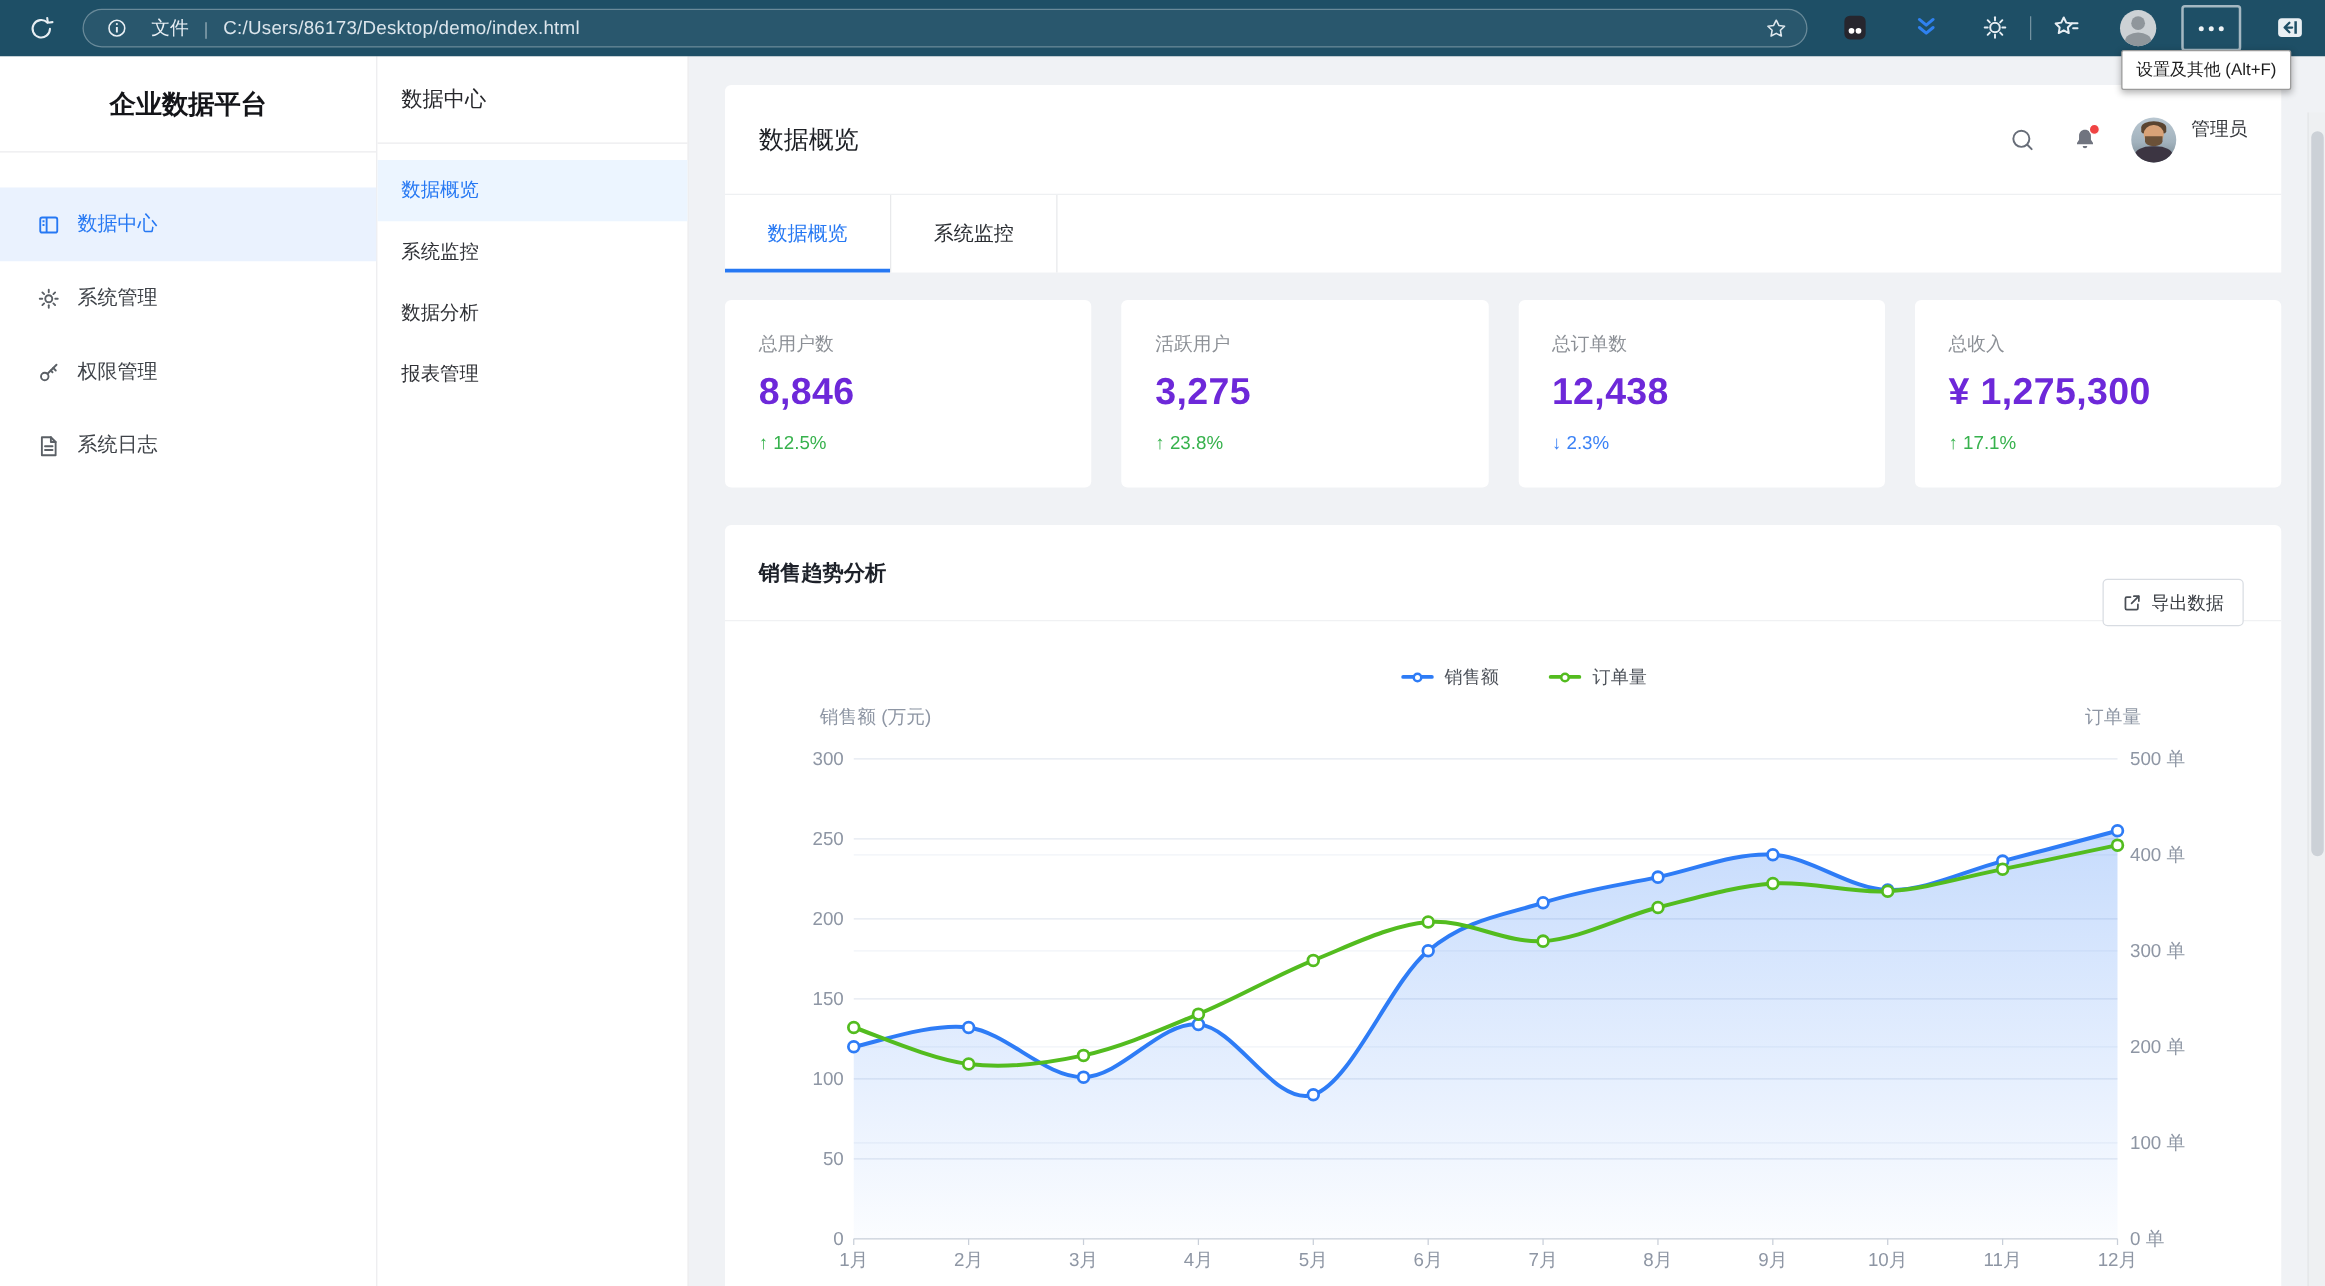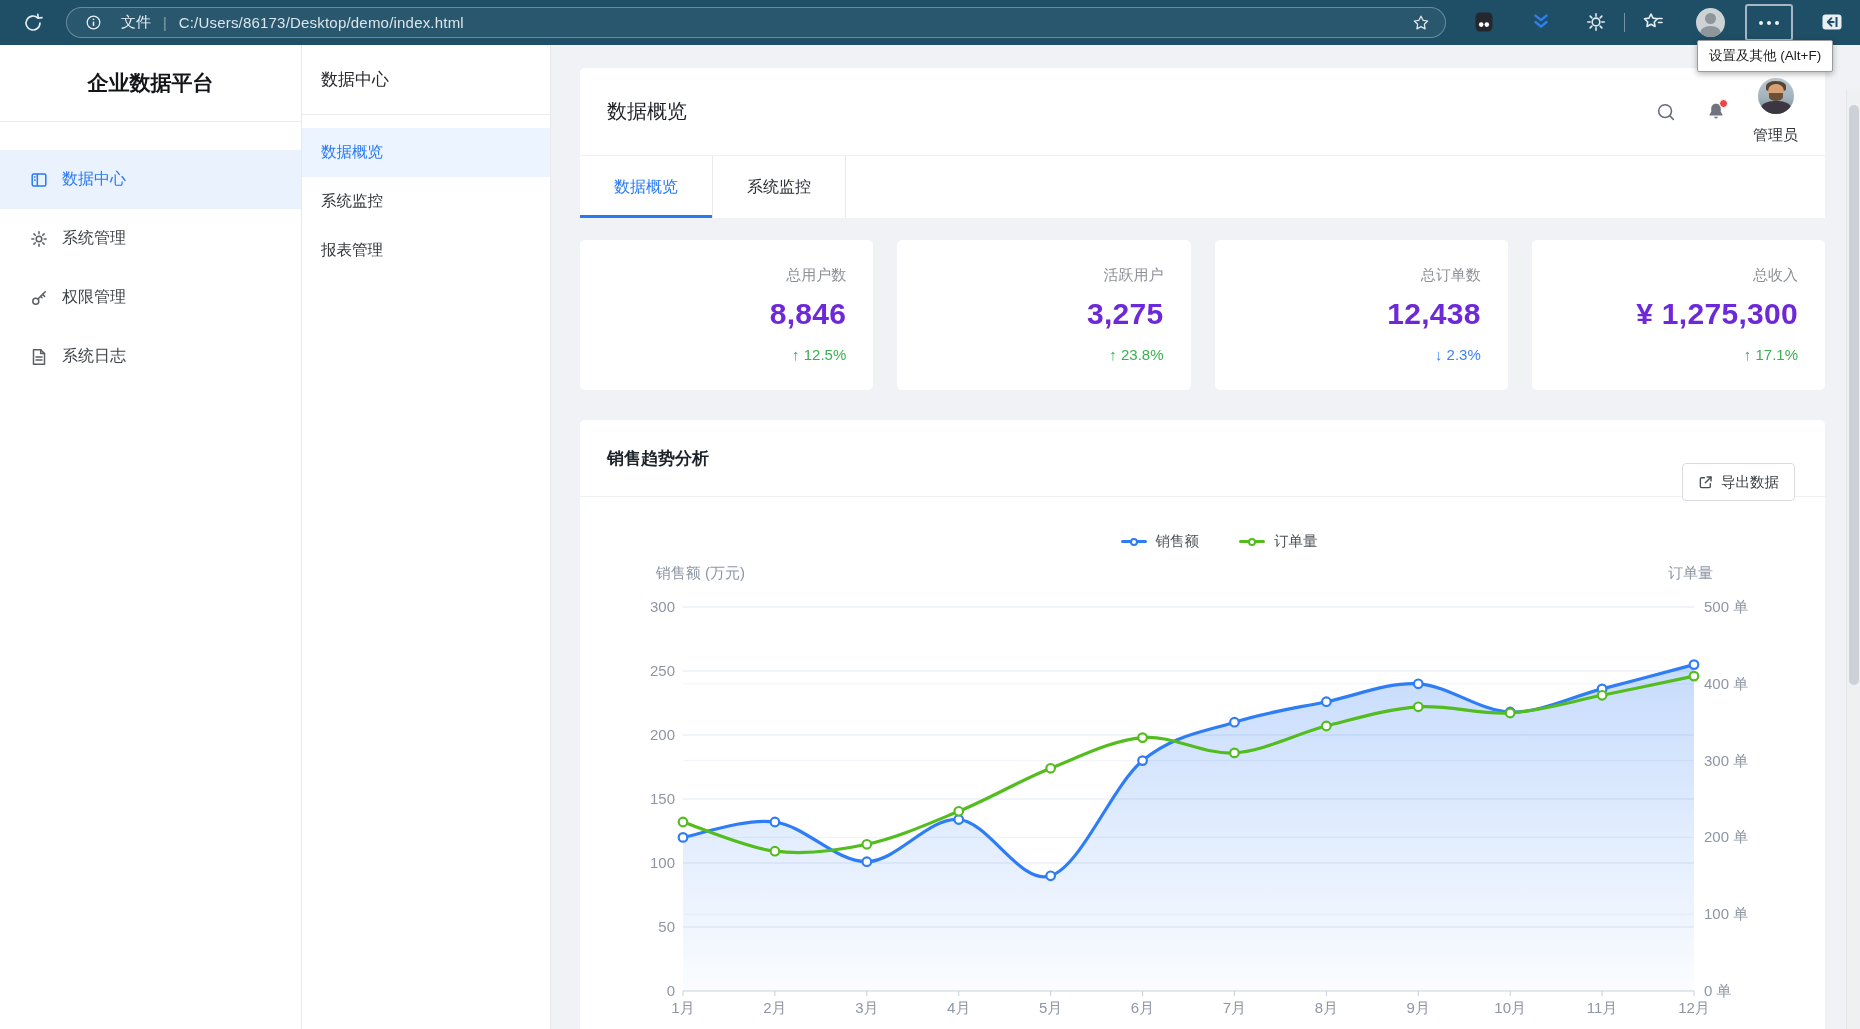--- a/index.html
+++ b/index.html
@@ -42,36 +42,36 @@
 
   .content { position:absolute; left:551px; top:0; width:1295px; height:100%; }
 
   
   .top-block { position:absolute; left:29px; top:23px; width:1245px; height:150px; background:#fff; border-radius:5px 5px 0 0; }
   .header-row { height:88px; display:flex; align-items:center; padding:0 27px; border-bottom:1px solid #eef0f2; }
   .page-title { font-size:20px; font-weight:500; color:#1d2025; }
   .header-right { margin-left:auto; display:flex; align-items:center; gap:24px; }
   .icon-btn { width:26px; height:26px; display:flex; align-items:center; justify-content:center; cursor:pointer; position:relative; }
   .bell-dot { position:absolute; right:1px; top:0; width:9px; height:9px; border-radius:50%; background:#f04343; border:1.5px solid #fff; }
-  .user-wrap { display:flex; align-items:center; gap:12px; cursor:pointer;flex-direction:column; }
+  .user-wrap { display:flex; gap:12px; cursor:pointer; }
   .app-avatar { width:36px; height:36px; border-radius:50%; position:relative; overflow:hidden; background:linear-gradient(180deg,#b9c7d1 0%,#a2b2bd 55%,#74858f 100%); }
   .app-avatar .hair { position:absolute; left:8px; top:3px; width:20px; height:10px; border-radius:50% 50% 20% 20%; background:#5a4430; }
   .app-avatar .face { position:absolute; left:10px; top:6px; width:16px; height:15px; border-radius:48%; background:#d8a277; }
   .app-avatar .beard { position:absolute; left:11px; top:15px; width:14px; height:8px; border-radius:0 0 50% 50%; background:#6b5138; }
   .app-avatar .shirt { position:absolute; left:3px; top:23px; width:30px; height:15px; border-radius:45%; background:#3c3542; }
   .user-name { font-size:15px; color:#33363b; }
 
   .tabs-row { height:62px; display:flex; align-items:stretch; }
   .tab { width:133px; display:flex; align-items:center; justify-content:center; font-size:16px; color:#2b2e33; border-right:1px solid #e8e9eb; cursor:pointer; position:relative; }
   .tab.active { color:#2678f3; }
   .tab.active::after { content:""; position:absolute; left:0; right:0; bottom:0; height:3px; background:#2678f3; }
 
   
   .stats-row { position:absolute; left:29px; top:195px; width:1245px; display:flex; gap:24px; }
-  .stat-card { width:352px; height:150px; background:#fff; border-radius:5px; padding:26px 27px;text-align:right; }
+  .stat-card { width:352px; height:150px; background:#fff; border-radius:5px; padding:26px 27px; }
   .stat-label { font-size:15px; color:#8c9096; }
   .stat-value { font-size:30px; font-weight:600; color:#6d28d9; margin-top:12px; letter-spacing:.3px; }
   .stat-trend { font-size:15px; margin-top:15px; }
   .stat-trend.up { color:#37b24d; }
   .stat-trend.down { color:#3b82f6; }
 
   
   .chart-card { position:absolute; left:29px; top:375px; width:1245px; height:700px; background:#fff; border-radius:5px; overflow:hidden; }
   .chart-header { height:77px; display:flex; align-items:center; justify-content:space-between; padding:0 30px 0 27px; border-bottom:1px solid #f0f1f3; }
   .chart-title { font-size:17px; font-weight:600; color:#1d2129; }
@@ -229,20 +229,21 @@
         <span>系统日志</span>
       </div>
     </div>
   </div>
 
   <div class="submenu">
     <div class="submenu-header">数据中心</div>
     <div class="submenu-items">
       <div class="submenu-item active">数据概览</div>
       <div class="submenu-item">系统监控</div>
+      <div class="submenu-item">数据分析</div>
       <div class="submenu-item">报表管理</div>
     </div>
   </div>
 
   <div class="content">
 
     <div class="top-block">
       <div class="header-row">
         <div class="page-title">数据概览</div>
         <div class="header-right">

